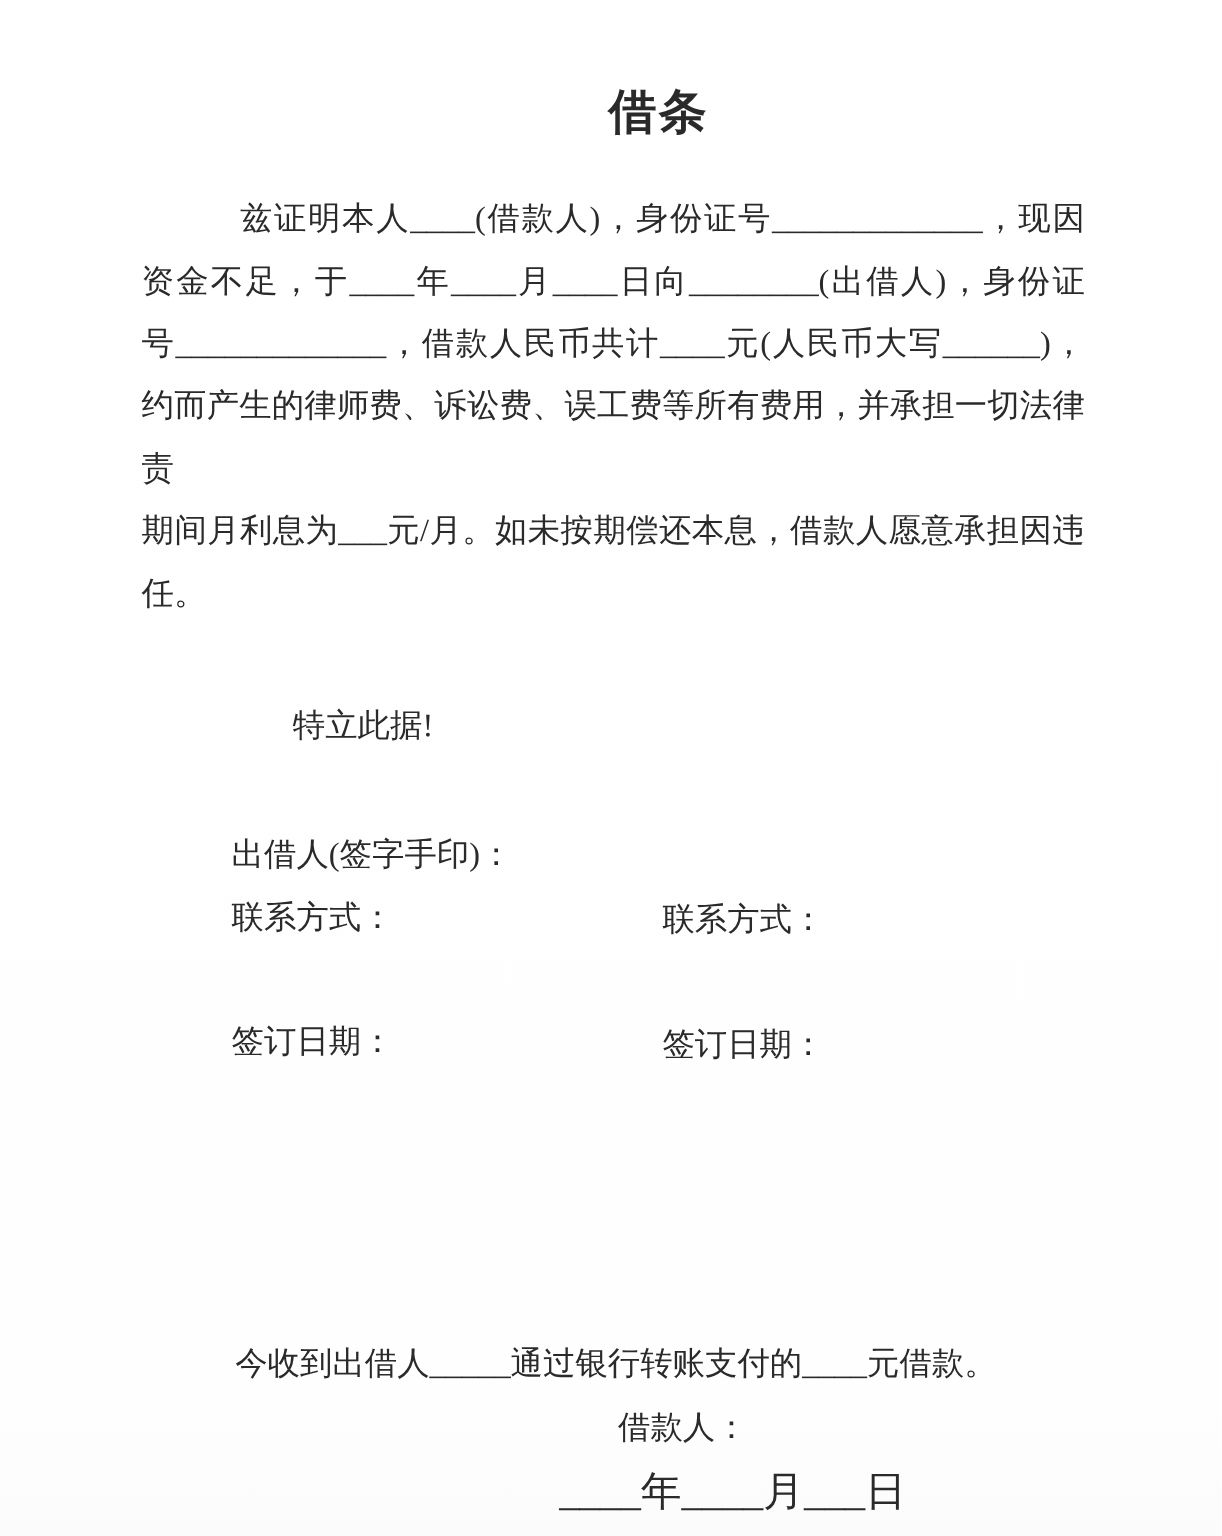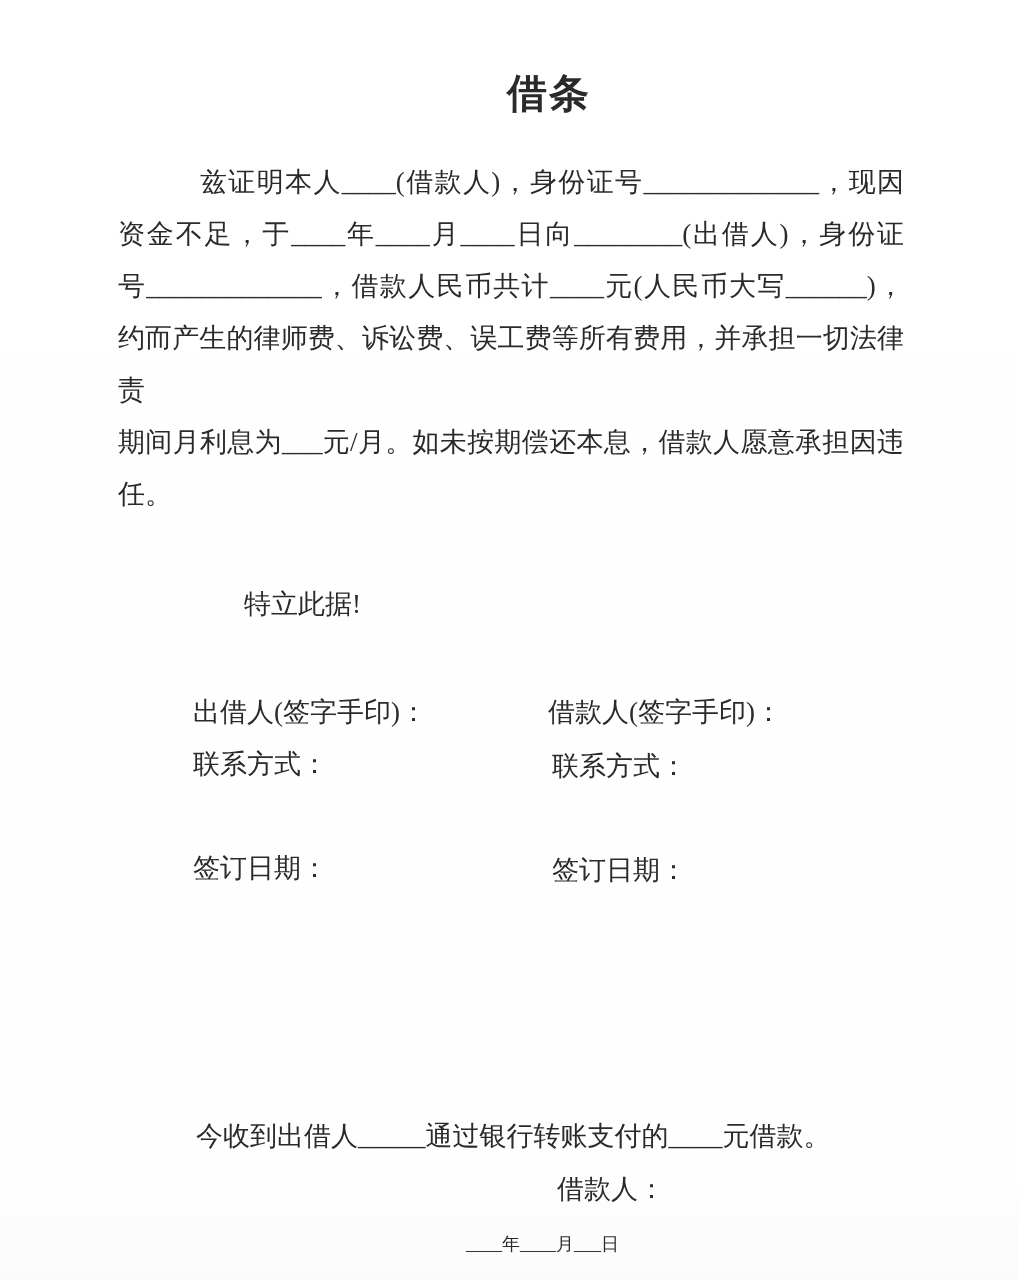--- a/index.html
+++ b/index.html
@@ -81,27 +81,26 @@
     font-size: 27px;
     line-height: 40px;
     white-space: nowrap;
   }
   .receipt-borrower {
     position: absolute;
     top: 1169px;
     left: 515px;
     font-size: 27px;
     line-height: 40px;
-    margin-left: 42px;
   }
   .receipt-date {
     position: absolute;
     top: 1224px;
     left: 466px;
-    font-size: 18px;
+    font-size: 34px;
     line-height: 40px;
     white-space: nowrap;
   }
 </style>
 </head>
 <body>
 
 <div class="page">
 
   <h1 class="doc-title title-iou">借条</h1>
@@ -111,21 +110,20 @@
     <div class="line j">资金不足，于____年____月____日向________(出借人)，身份证</div>
     <div class="line j">号_____________，借款人民币共计____元(人民币大写______)，</div>
     <div class="line j">约而产生的律师费、诉讼费、误工费等所有费用，并承担一切法律责</div>
     <div class="line j">期间月利息为___元/月。如未按期偿还本息，借款人愿意承担因违</div>
     <div class="line l">任。</div>
   </div>
 
   <div class="closing">特立此据!</div>
 
   <div class="sig-label sig-lender-sign">出借人(签字手印)：</div>
-  <div class="sig-label sig-borrower-sign">借款人(签字手印)：</div>
 
   <div class="sig-label sig-lender-contact">联系方式：</div>
   <div class="sig-label sig-borrower-contact">联系方式：</div>
 
   <div class="sig-label sig-lender-date">签订日期：</div>
   <div class="sig-label sig-borrower-date">签订日期：</div>
 
 
   <div class="receipt-body">今收到出借人_____通过银行转账支付的____元借款。</div>
 

